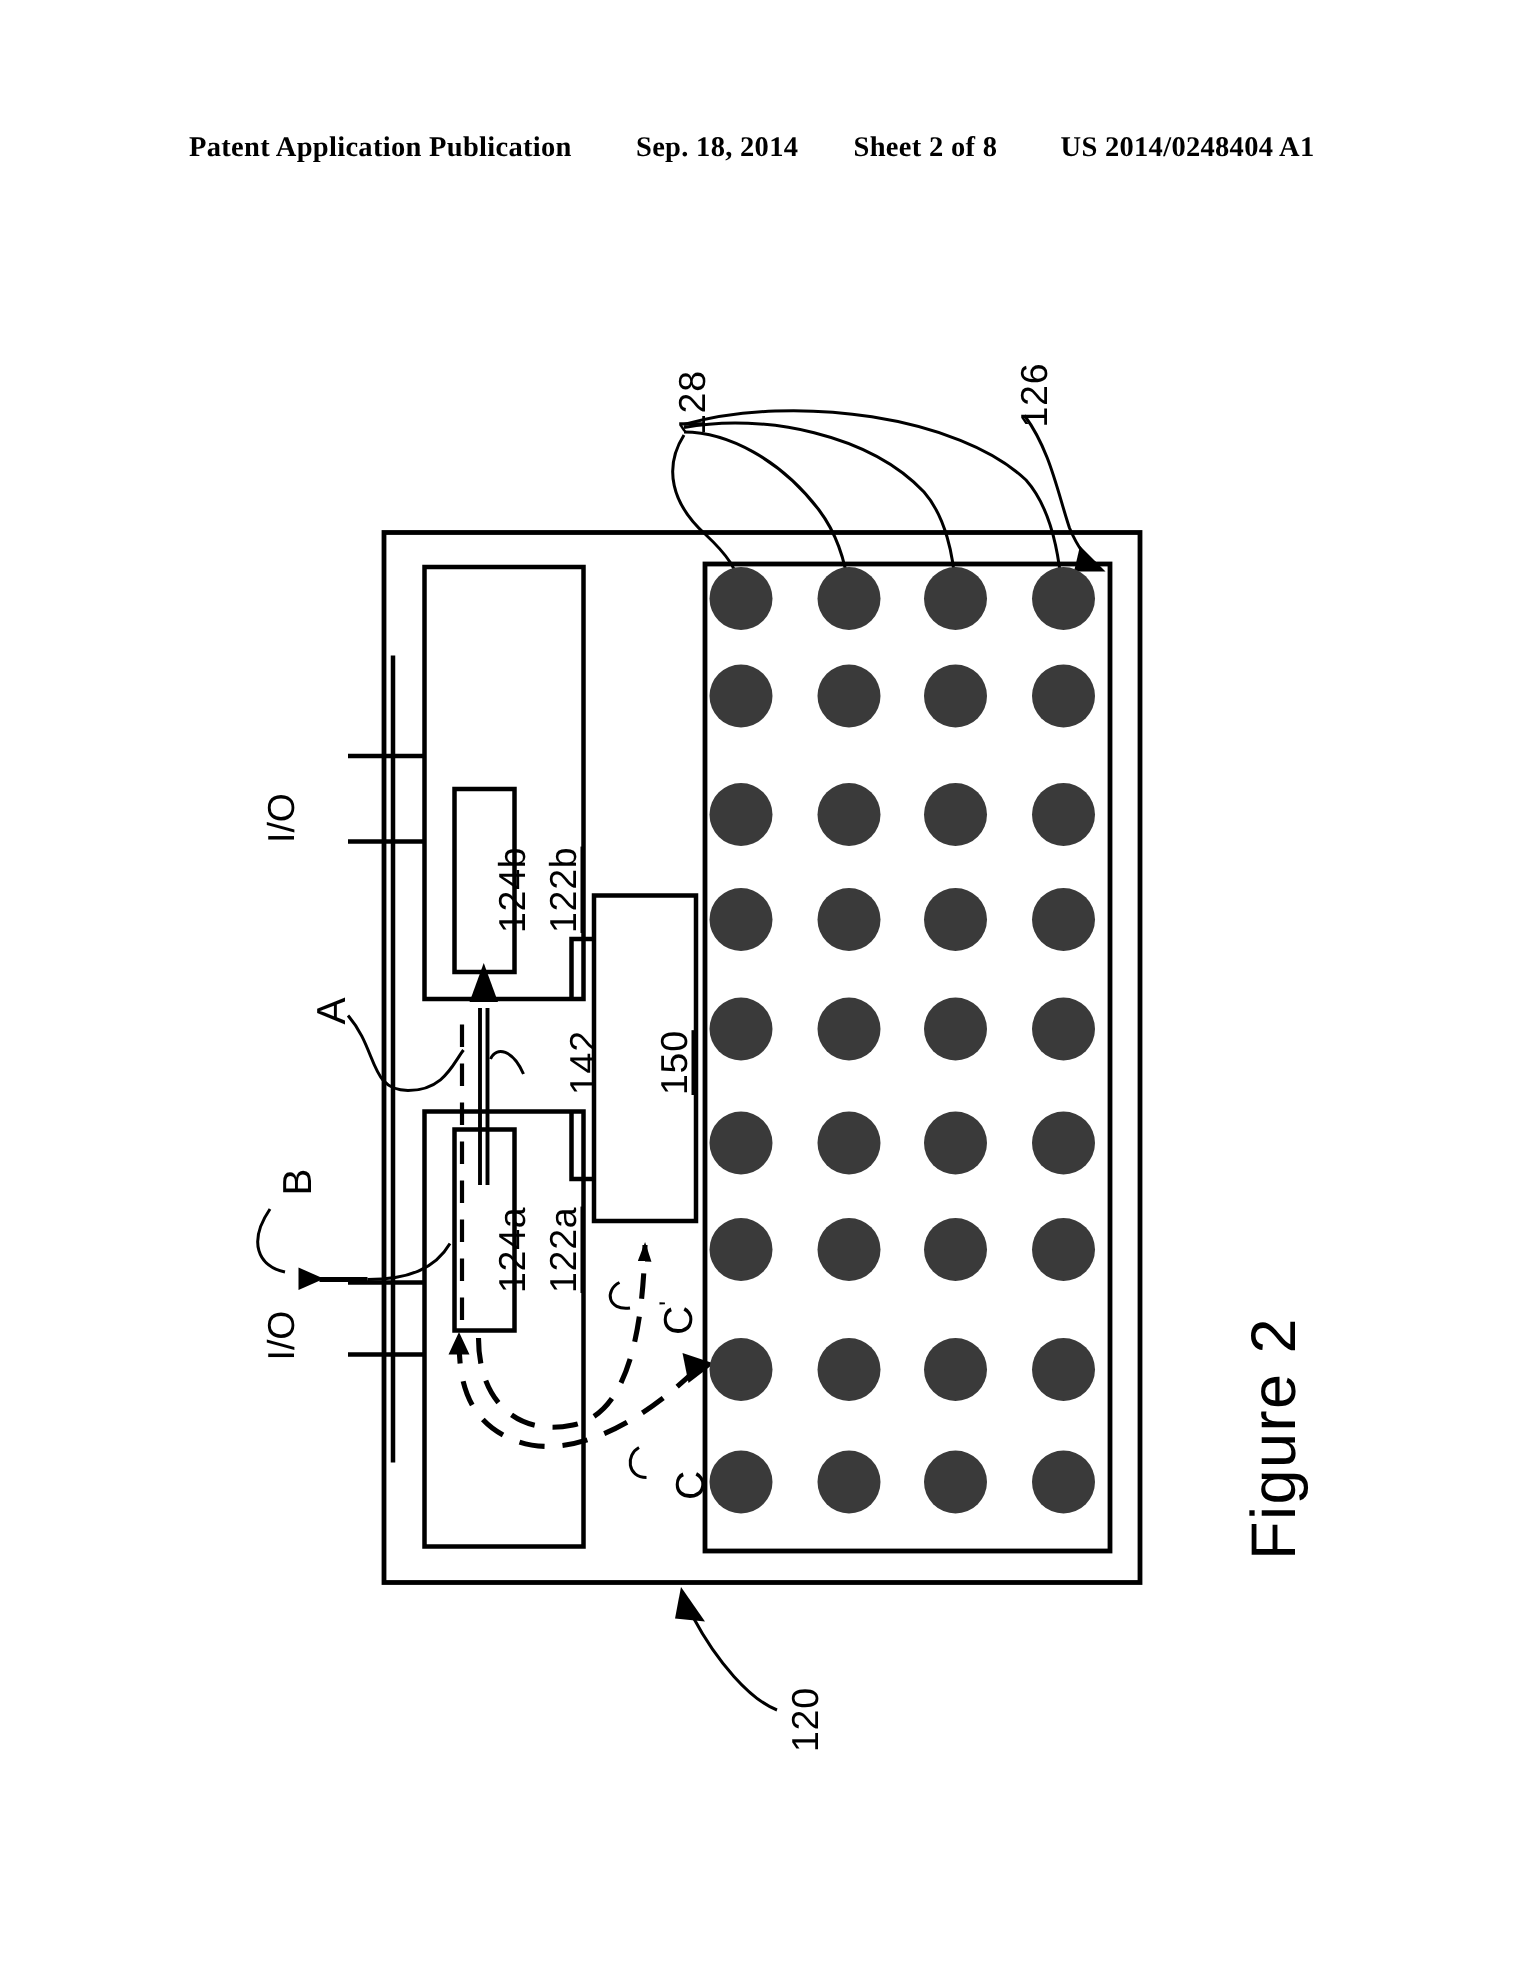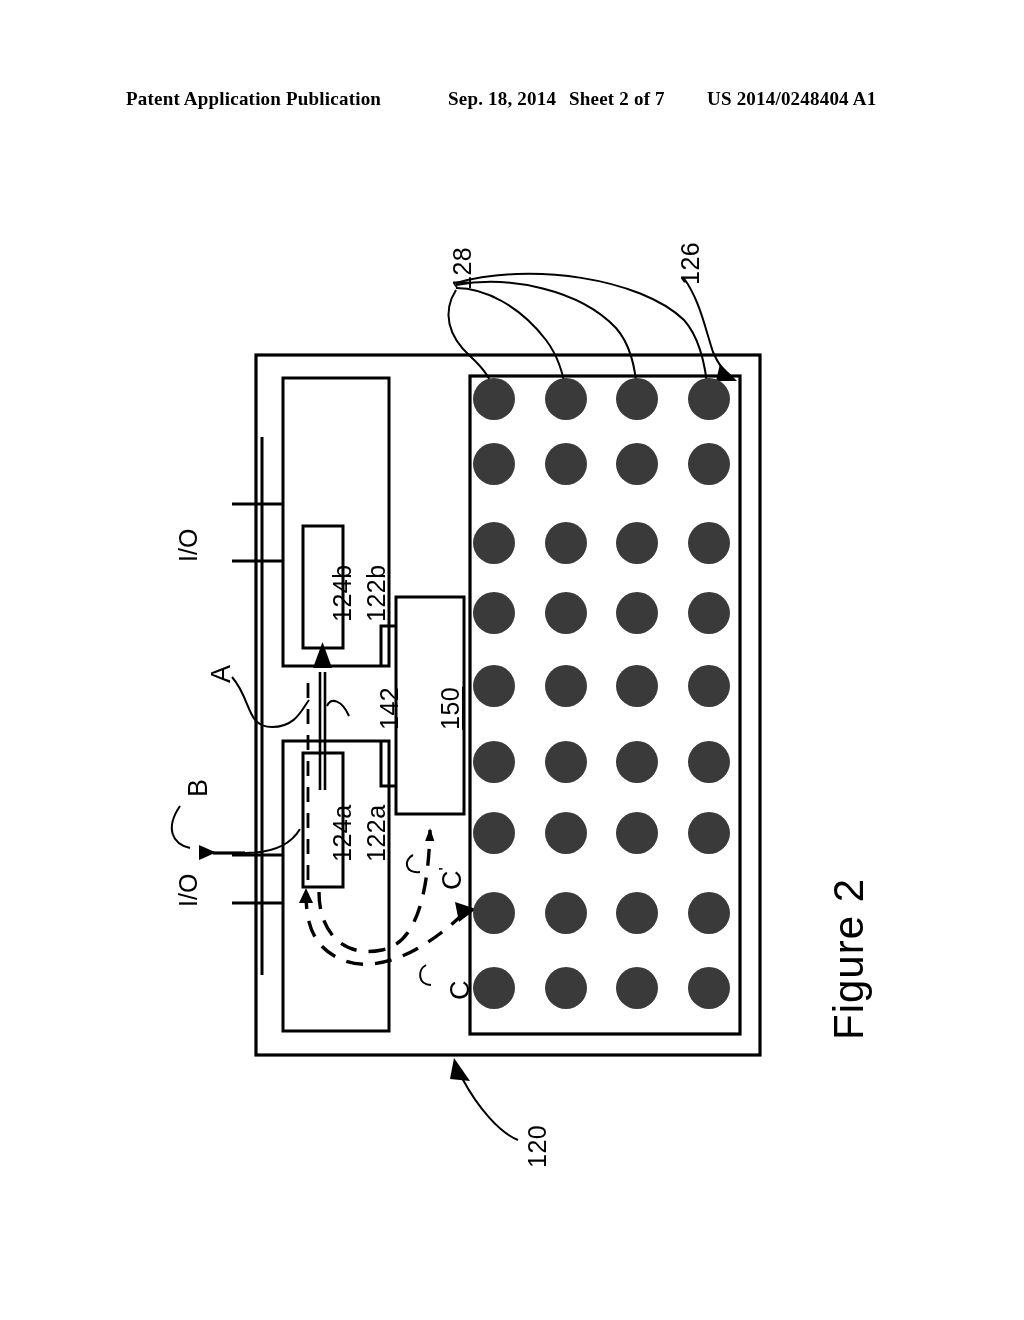--- a/index.html
+++ b/index.html
@@ -30,21 +30,20 @@
     font-size: 19px;
     letter-spacing: 0.2px;
   }
   #page-header .hdr-pub {
     position: absolute;
     left: 126px;
   }
   #page-header .hdr-date {
     position: absolute;
     left: 424px;
-    margin-left: 24px;
   }
   #page-header .hdr-sheet {
     position: absolute;
     left: 569px;
   }
   #page-header .hdr-patno {
     position: absolute;
     left: 707px;
   }
 
@@ -94,21 +93,21 @@
     font-size: 17px;
     vertical-align: super;
   }
 </style>
 </head>
 <body>
 
 <div id="page-header">
   <span class="hdr-pub">Patent Application Publication</span>
   <span class="hdr-date">Sep. 18, 2014</span>
-  <span class="hdr-sheet">Sheet 2 of 7</span>
+  <span class="hdr-sheet">Sheet 2 of 8</span>
   <span class="hdr-patno">US 2014/0248404 A1</span>
 </div>
 
 <div id="drawing">
 
   <svg width="1024" height="1320" viewBox="0 0 1024 1320">
 
     <defs>
       <marker id="arrowSolid" markerWidth="12" markerHeight="12" refX="10" refY="4" orient="auto" markerUnits="userSpaceOnUse">
         <path d="M0,0 L11,4 L0,8 z" fill="#000"></path>

